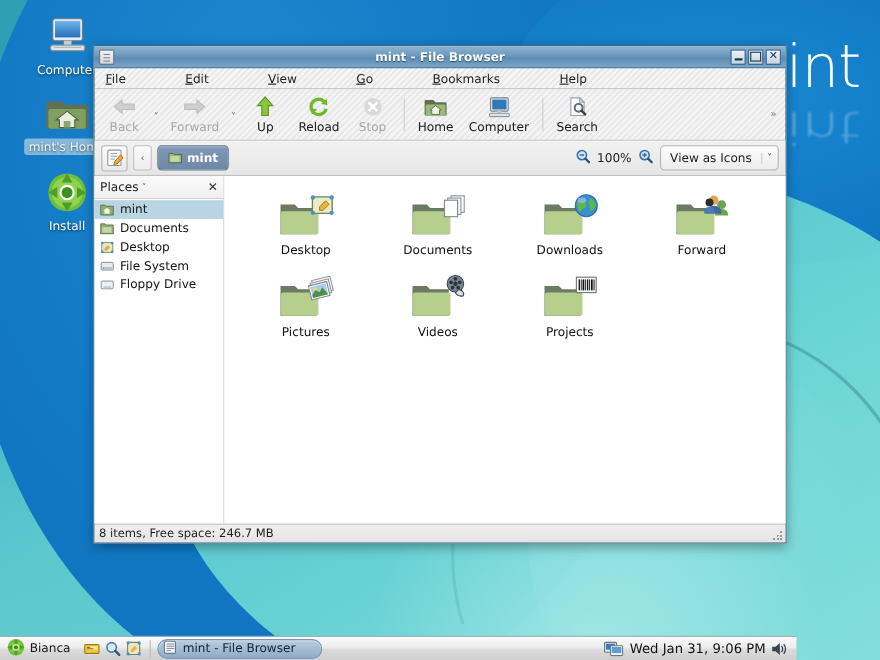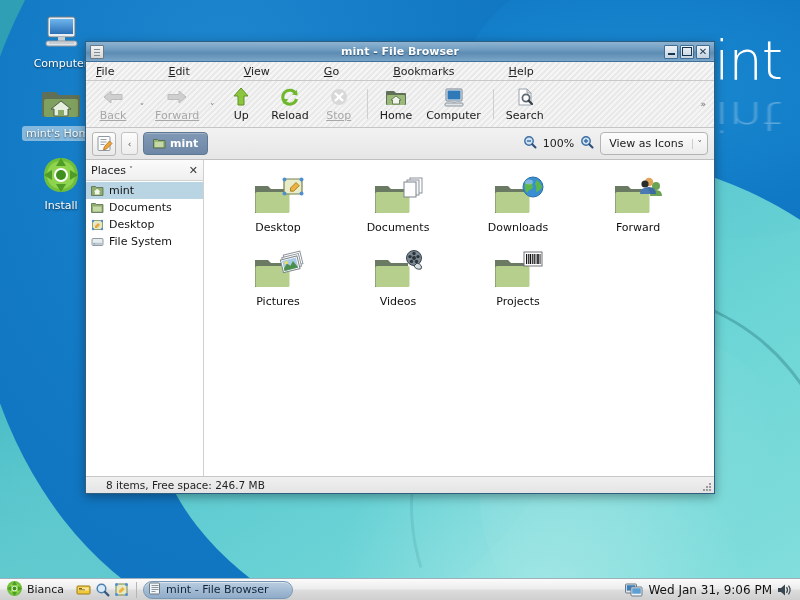--- a/index.html
+++ b/index.html
@@ -141,21 +141,21 @@
     border-bottom:1px solid #c5c5c5;
     display:flex; align-items:center; padding:0 4px;
     background-image:repeating-linear-gradient(135deg, rgba(255,255,255,.45) 0 2px, rgba(0,0,0,.01) 2px 4px);
   }
   .tbtn {
     display:flex; flex-direction:column; align-items:center; justify-content:center;
     min-width:46px; padding:2px 6px; cursor:pointer; border:1px solid transparent; border-radius:3px;
   }
   .tbtn .ic { height:22px; display:flex; align-items:center; justify-content:center; }
   .tbtn .lb { font-size:11px; color:#1a1a1a; margin-top:1px; white-space:nowrap; }
-  .tbtn.dis .lb { color:#a8a8a8;text-decoration:underline; }
+  .tbtn.dis .lb { color:#a8a8a8; }
   .tb-arrow {
     width:12px; align-self:center; text-align:center; color:#777; font-size:9px;
     margin-top:6px; cursor:pointer;
   }
   .tb-sep { width:1px; height:30px; background:#cfcfcf; margin:0 5px; }
   .tb-overflow { margin-left:auto; color:#6b6b6b; font-size:9px; padding:0 4px; cursor:pointer; }
 
   .pathbar {
     height:32px; flex:0 0 32px;
     background:linear-gradient(180deg,#f2f2f2,#e6e6e6);
@@ -221,35 +221,35 @@
     width:120px; height:74px; display:flex; flex-direction:column;
     align-items:center; cursor:pointer; padding-top:2px;
   }
   .fitem .fic { height:44px; display:flex; align-items:center; justify-content:center; }
   .fitem .flb { font-size:11px; color:#101010; margin-top:1px; }
 
   .statusbar {
     height:17px; flex:0 0 17px;
     background:linear-gradient(180deg,#f0f0f0,#e4e4e4);
     border-top:1px solid #c6c6c6;
-    display:flex; align-items:center; padding:0 20px;
+    display:flex; align-items:center; padding:0 4px;
     font-size:10.5px; color:#1f1f1f; position:relative;
   }
   .grip { position:absolute; right:2px; bottom:1px; width:10px; height:10px;
           background:
             radial-gradient(circle 1px at 2px 8px,#9a9a9a 99%,transparent),
             radial-gradient(circle 1px at 5px 8px,#9a9a9a 99%,transparent),
             radial-gradient(circle 1px at 8px 8px,#9a9a9a 99%,transparent),
             radial-gradient(circle 1px at 5px 5px,#9a9a9a 99%,transparent),
             radial-gradient(circle 1px at 8px 5px,#9a9a9a 99%,transparent),
             radial-gradient(circle 1px at 8px 2px,#9a9a9a 99%,transparent); }
 
   
   #taskbar {
-    position:absolute; left:0; bottom:0; width:800px; height:22px;
+    position:absolute; left:0; bottom:0; width:724px; height:22px;
     background:linear-gradient(180deg,#fbfbfb 0%,#ededed 45%,#dcdcdc 55%,#cfcfcf 100%);
     border-top:1px solid #9fb0bb;
     display:flex; align-items:center; padding:0 3px; gap:3px;
   }
   .menu-btn {
     display:flex; align-items:center; gap:4px; padding:1px 6px 1px 3px;
     border-radius:3px; cursor:pointer;
   }
   .menu-btn .mtxt { font-size:11px; color:#181818; }
   .ql { display:flex; align-items:center; gap:2px; margin-left:2px; }
@@ -525,20 +525,27 @@
           <span>Desktop</span>
         </div>
         <div class="sb-item">
           <svg width="13" height="12" viewBox="0 0 13 12">
             <rect x="1" y="2.5" width="11" height="7" rx="1" fill="#e7ecef" stroke="#77838c" stroke-width=".8"></rect>
             <rect x="2" y="6.8" width="9" height="2" fill="#b9c3ca"></rect>
             <circle cx="3.2" cy="7.8" r=".6" fill="#5d8fc0"></circle>
           </svg>
           <span>File System</span>
         </div>
+        <div class="sb-item">
+          <svg width="13" height="12" viewBox="0 0 13 12">
+            <rect x="1" y="2.5" width="11" height="7" rx="1" fill="#eef1f3" stroke="#77838c" stroke-width=".8"></rect>
+            <rect x="3" y="7.2" width="7" height="2" fill="#c4ccd2"></rect>
+          </svg>
+          <span>Floppy Drive</span>
+        </div>
       </div>
     </div>
 
     <div class="icon-area">
       <div class="grid">
 
         <div class="fitem">
           <div class="fic">
             <svg width="54" height="44" viewBox="0 0 54 44">
               <path d="M4 10 h13 l3 3 h17 v24 h-33 z" fill="#6b7a62"></path>

